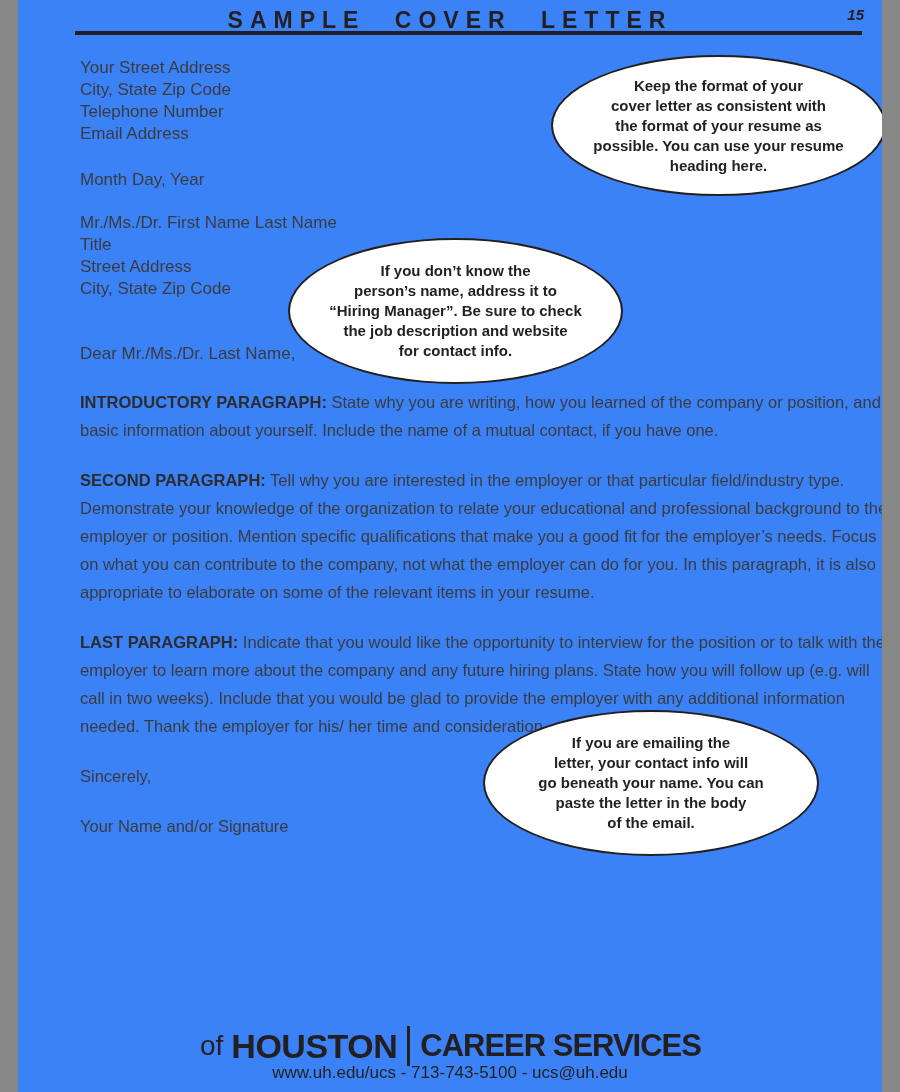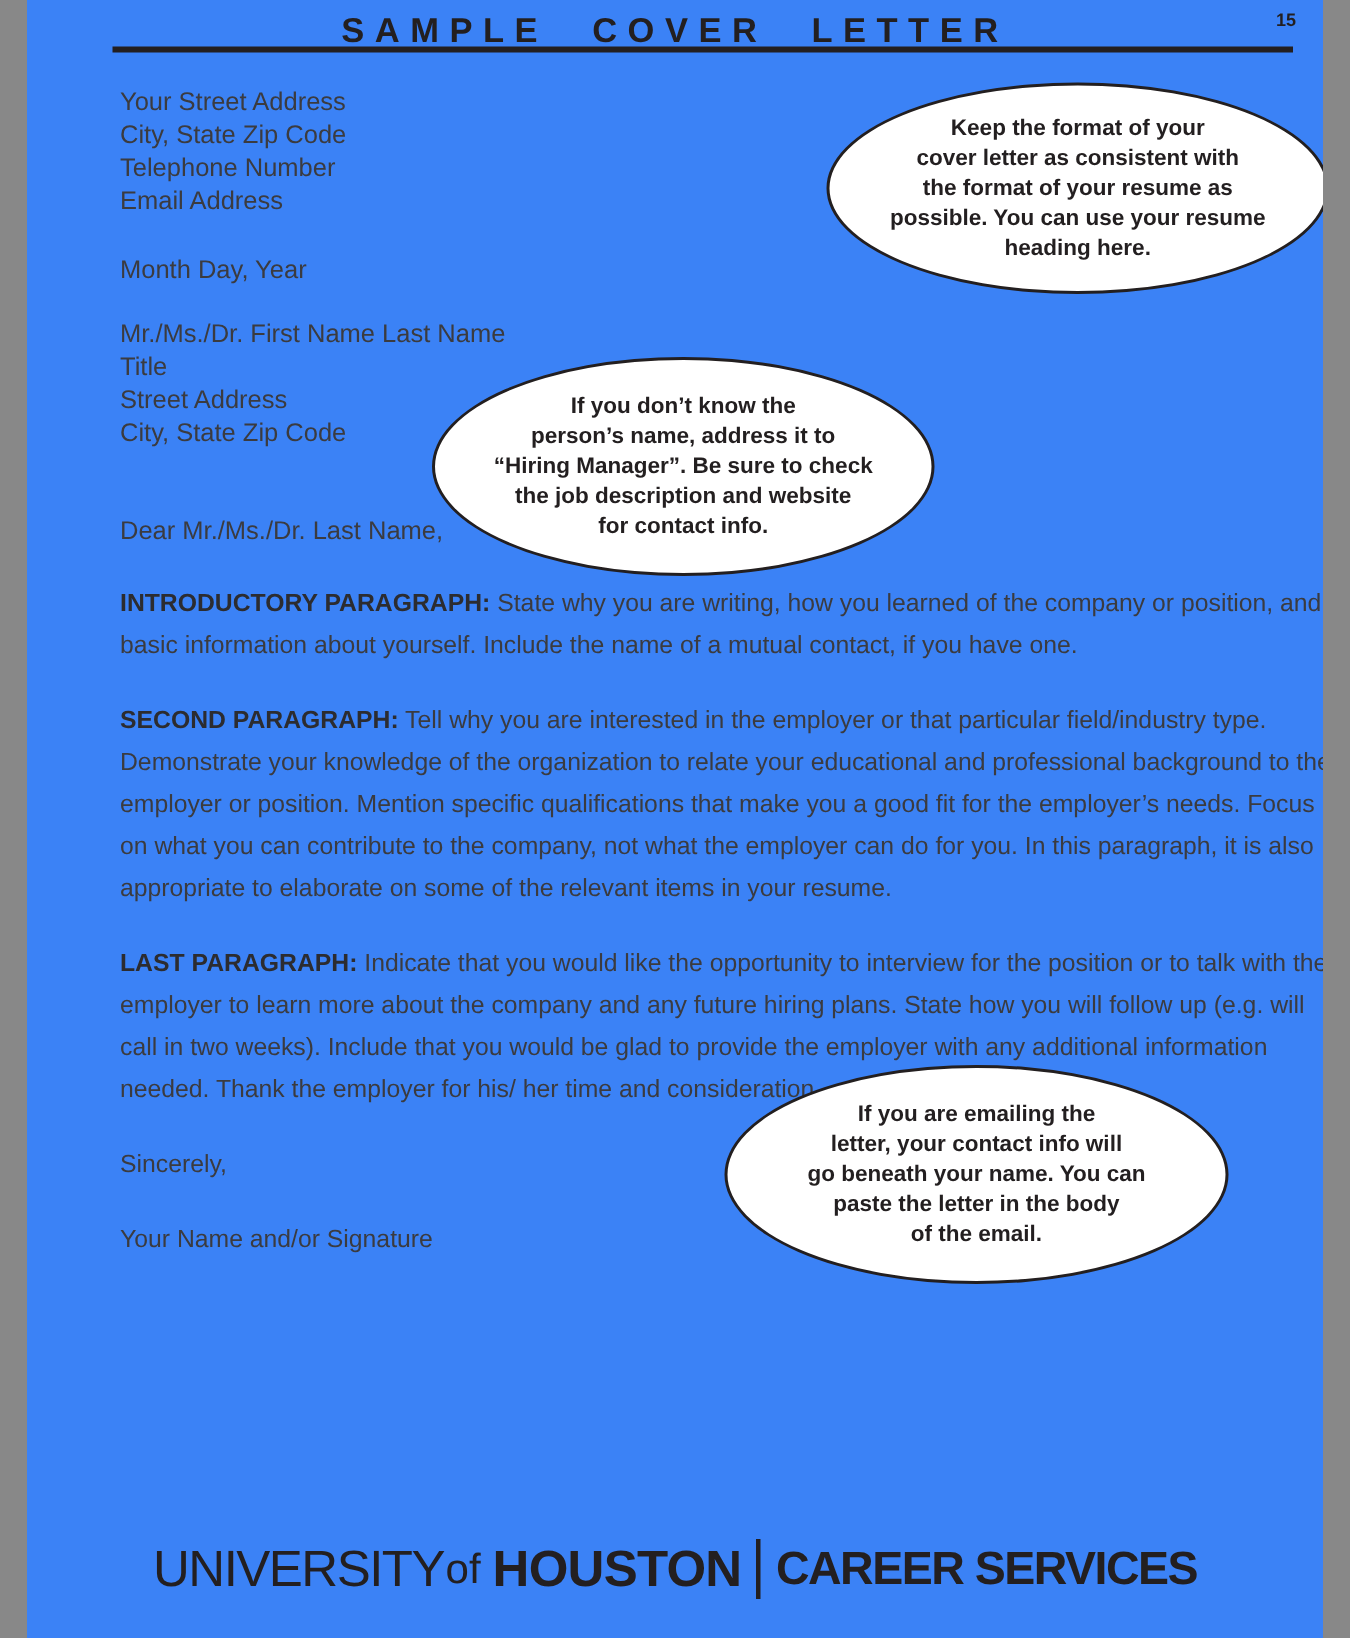--- a/index.html
+++ b/index.html
@@ -20,21 +20,21 @@
   }
   .page-title {
     position:absolute; left:0; right:0; top:7px;
     text-align:center;
     font-size:23px; font-weight:bold; color:#231f20;
     letter-spacing:7px; word-spacing:16px;
     white-space:nowrap;
   }
   .page-number {
     position:absolute; top:6px; right:18px;
-    font-size:12px; font-weight:bold; color:#231f20;
+    font-size:15px; font-weight:bold; color:#231f20;font-style:italic;
   }
 
   
   .block { position:absolute; left:62px; font-size:17px; line-height:22px; }
   .sender-block     { top:57px;  }
   .date-block       { top:169px; }
   .recipient-block  { top:212px; }
   .salutation-block { top:343px; }
 
   .paragraphs {
@@ -124,20 +124,20 @@
 the format of your resume as
 possible. You can use your resume
 heading here.</div>
   <div class="bubble bubble-3">If you are emailing the
 letter, your contact info will
 go beneath your name. You can
 paste the letter in the body
 of the email.</div>
 
   <div class="footer-logo">
-    <span class="logo-university">UNIVERSITY</span>
       <span class="logo-of">of</span>
       <span class="logo-houston">HOUSTON</span>
     <span class="logo-divider"></span>
     <span class="logo-dept">CAREER SERVICES</span>
   </div>
+  <div class="footer-contact">www.uh.edu/ucs - 713-743-5100 - ucs@uh.edu</div>
 
 </div>
 
 </body></html>

